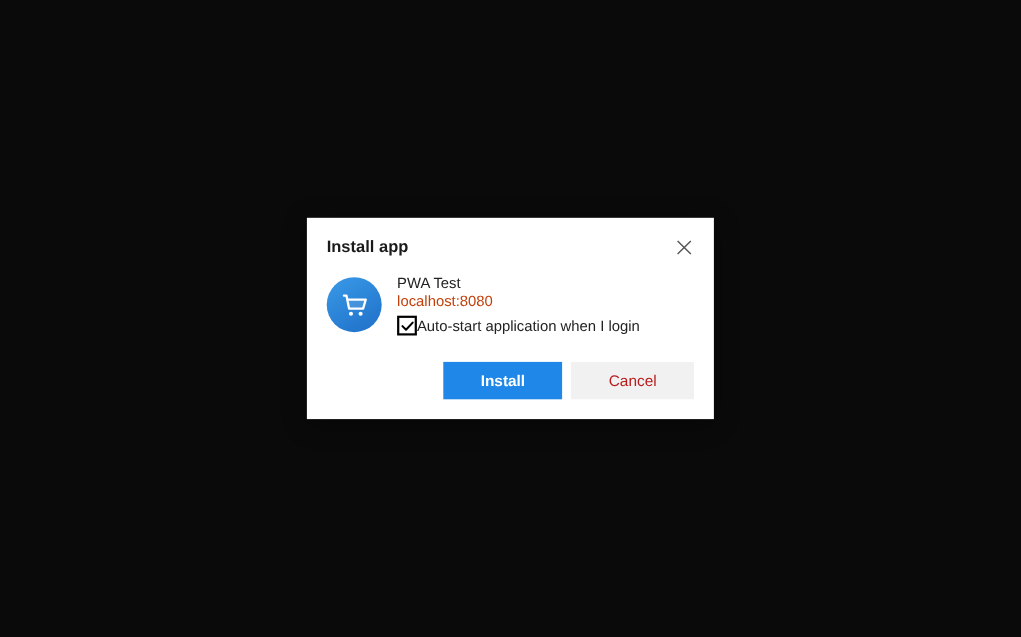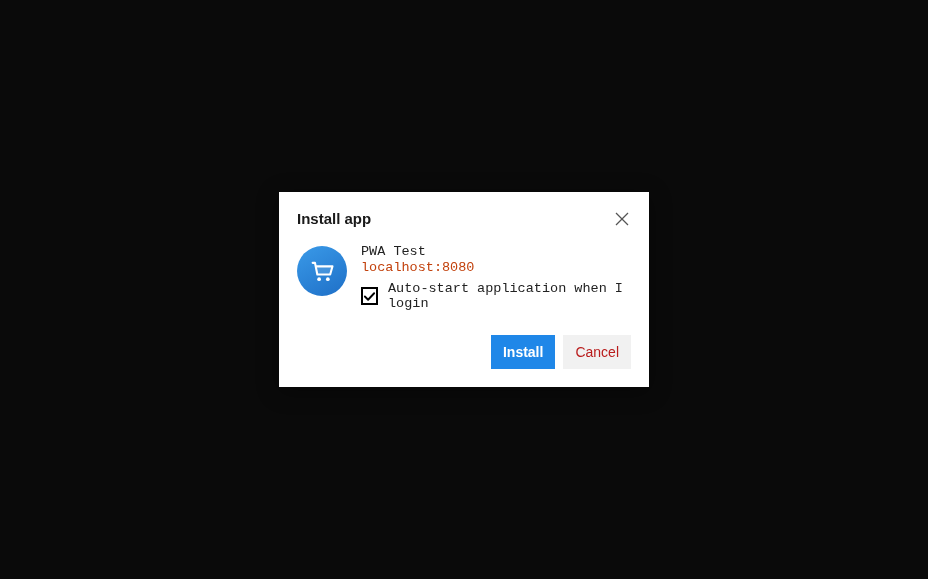--- a/index.html
+++ b/index.html
@@ -54,28 +54,27 @@
       align-items: center;
       justify-content: center;
       flex-shrink: 0;
       margin-top: 2px;
     }
     .app-icon svg { display: block; }
     .info {
       flex: 1;
       font-size: 13.5px;
       color: #222;
-      font-family: Liberation Mono, monospace;
     }
     .app-name { margin-bottom: 1px; }
     .app-origin { margin-bottom: 6px; color: #c2410c; }
     .checkbox-row {
       display: flex;
       align-items: center;
-      gap: 10px;
+      gap: 0;
     }
     .checkbox {
       width: 18px;
       height: 18px;
       border: 2px solid #000;
       background: #fff;
       display: flex;
       align-items: center;
       justify-content: center;
       cursor: pointer;
@@ -86,21 +85,21 @@
       color: #222;
     }
     .actions {
       display: flex;
       justify-content: flex-end;
       gap: 8px;
     }
     .btn {
       border: none;
       font-size: 14px;
-      padding: 9px 12px;
+      padding: 9px 34px;
       cursor: pointer;
       font-family: inherit;
     }
     .btn-primary {
       background: #1f87e8;
       color: #fff;
       font-weight: 600;
     }
     .btn-secondary {
       background: #f1f1f1;

